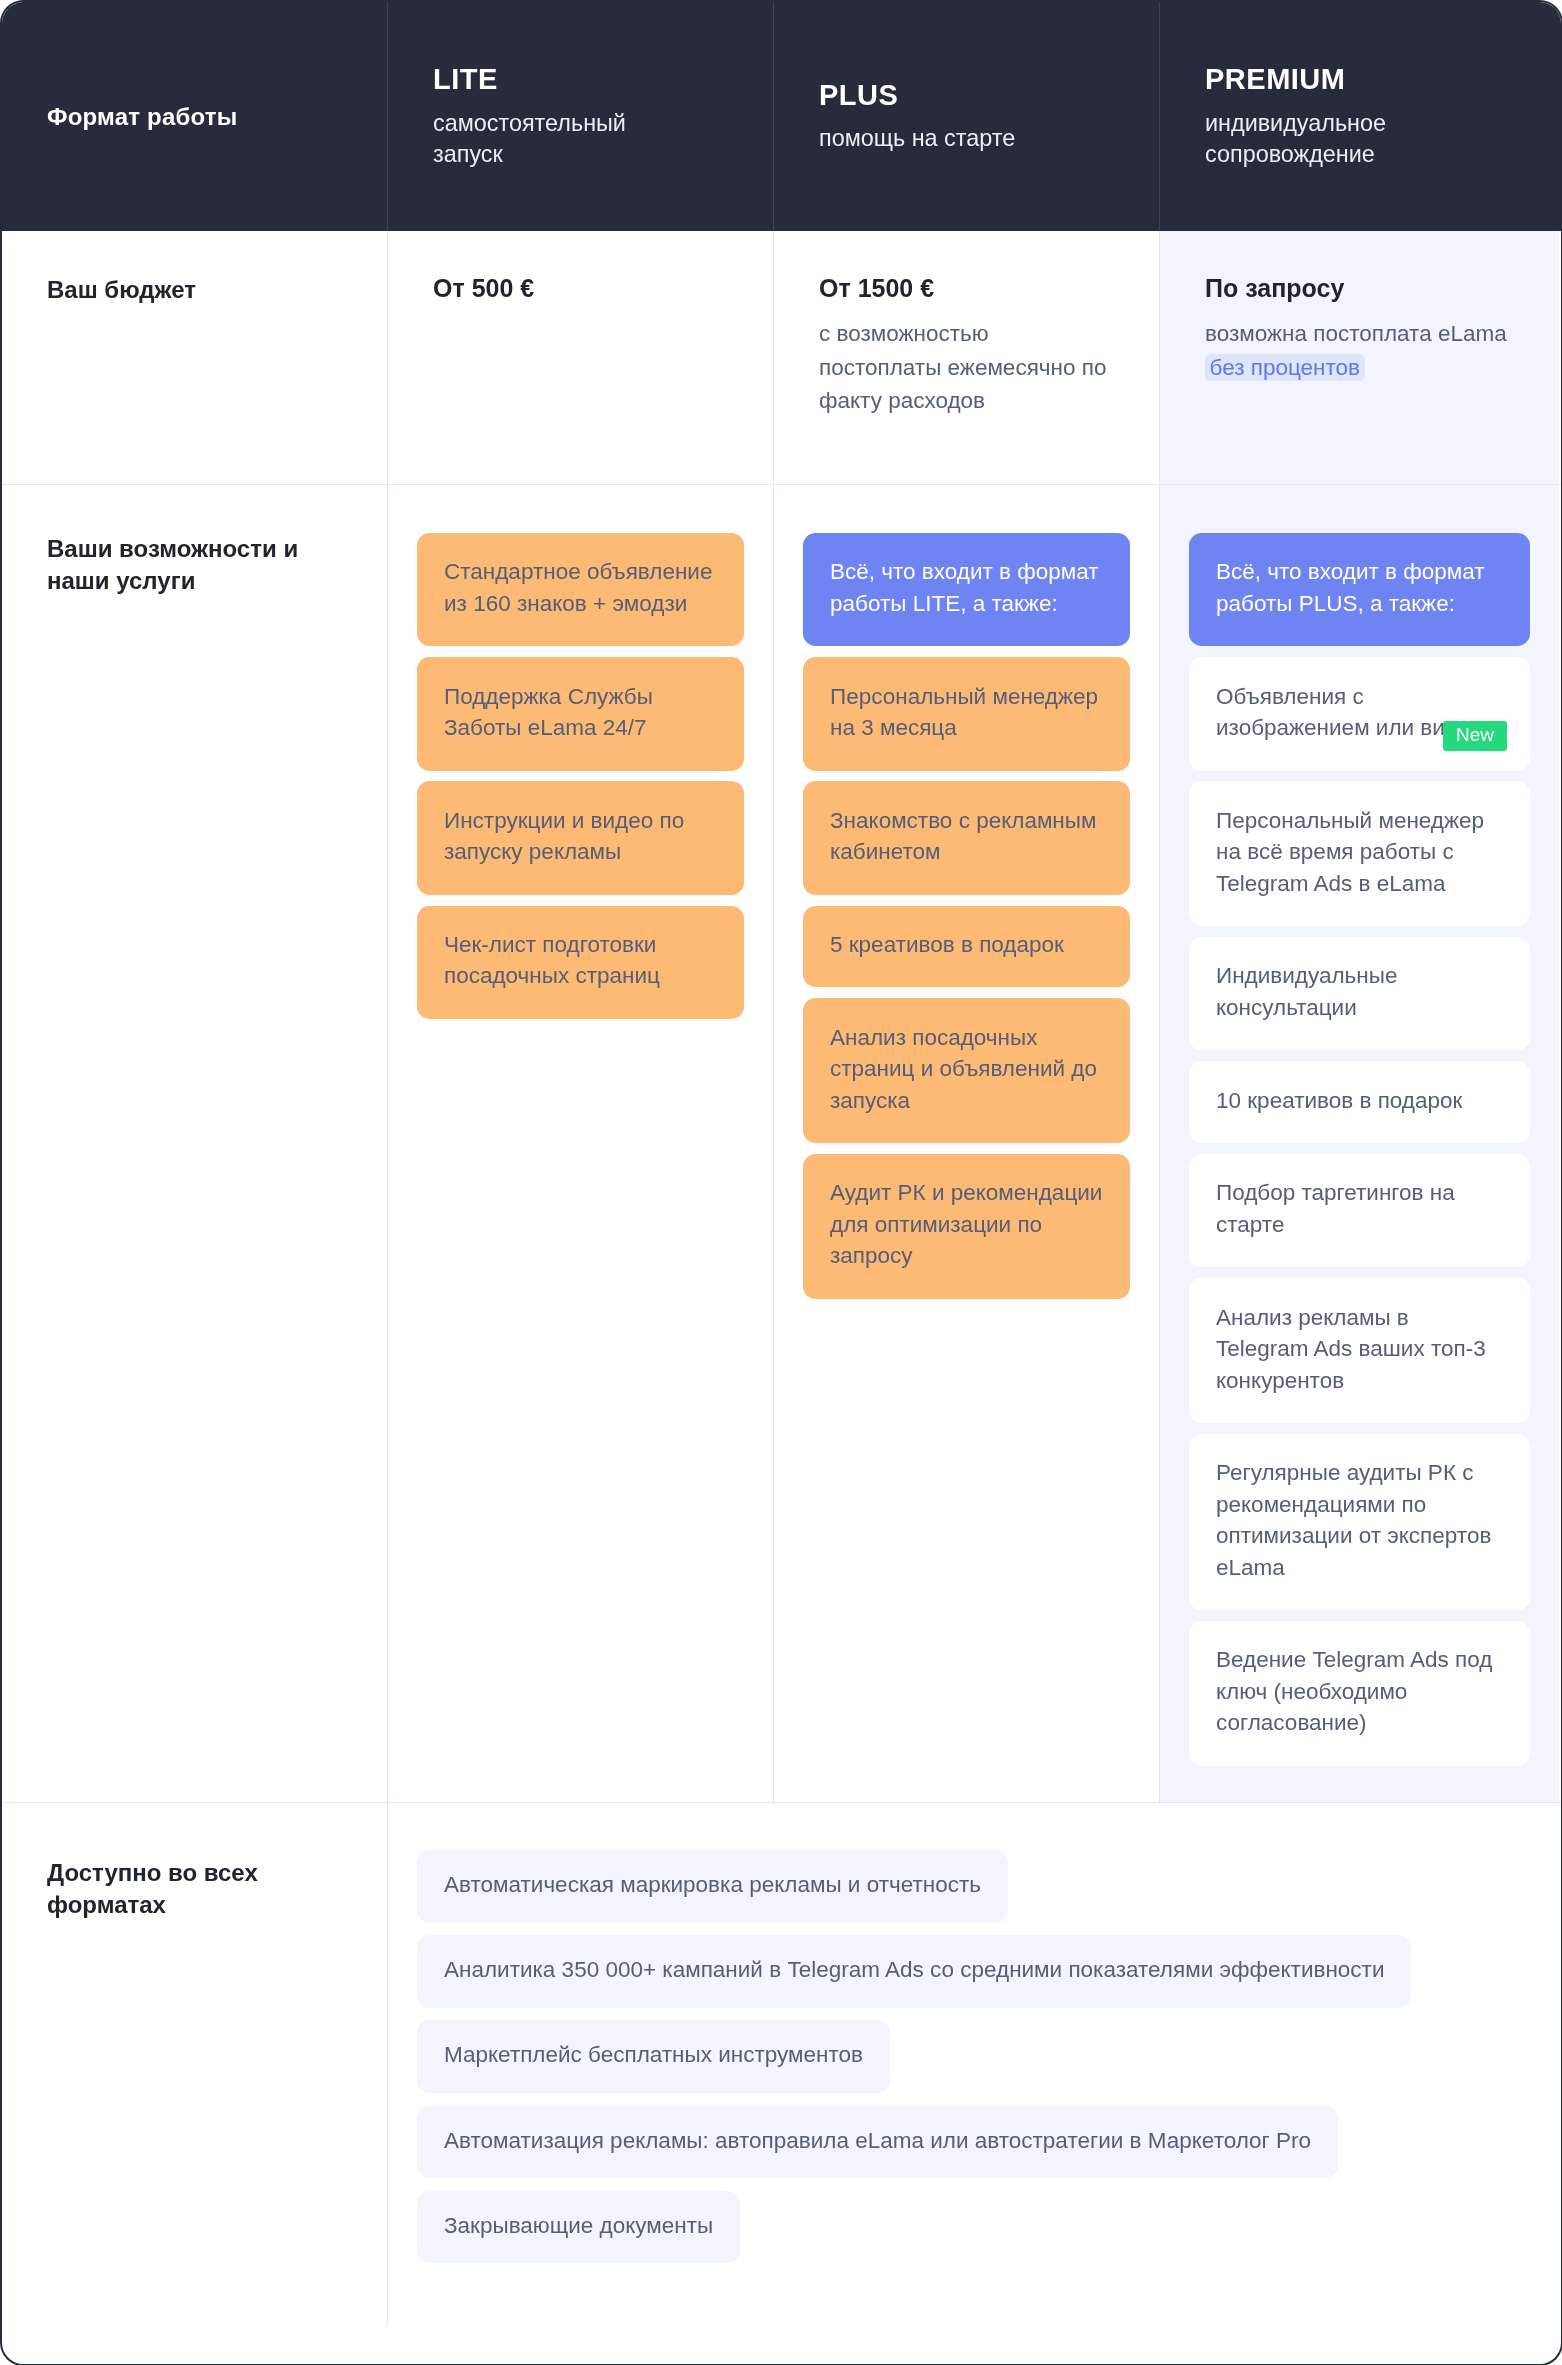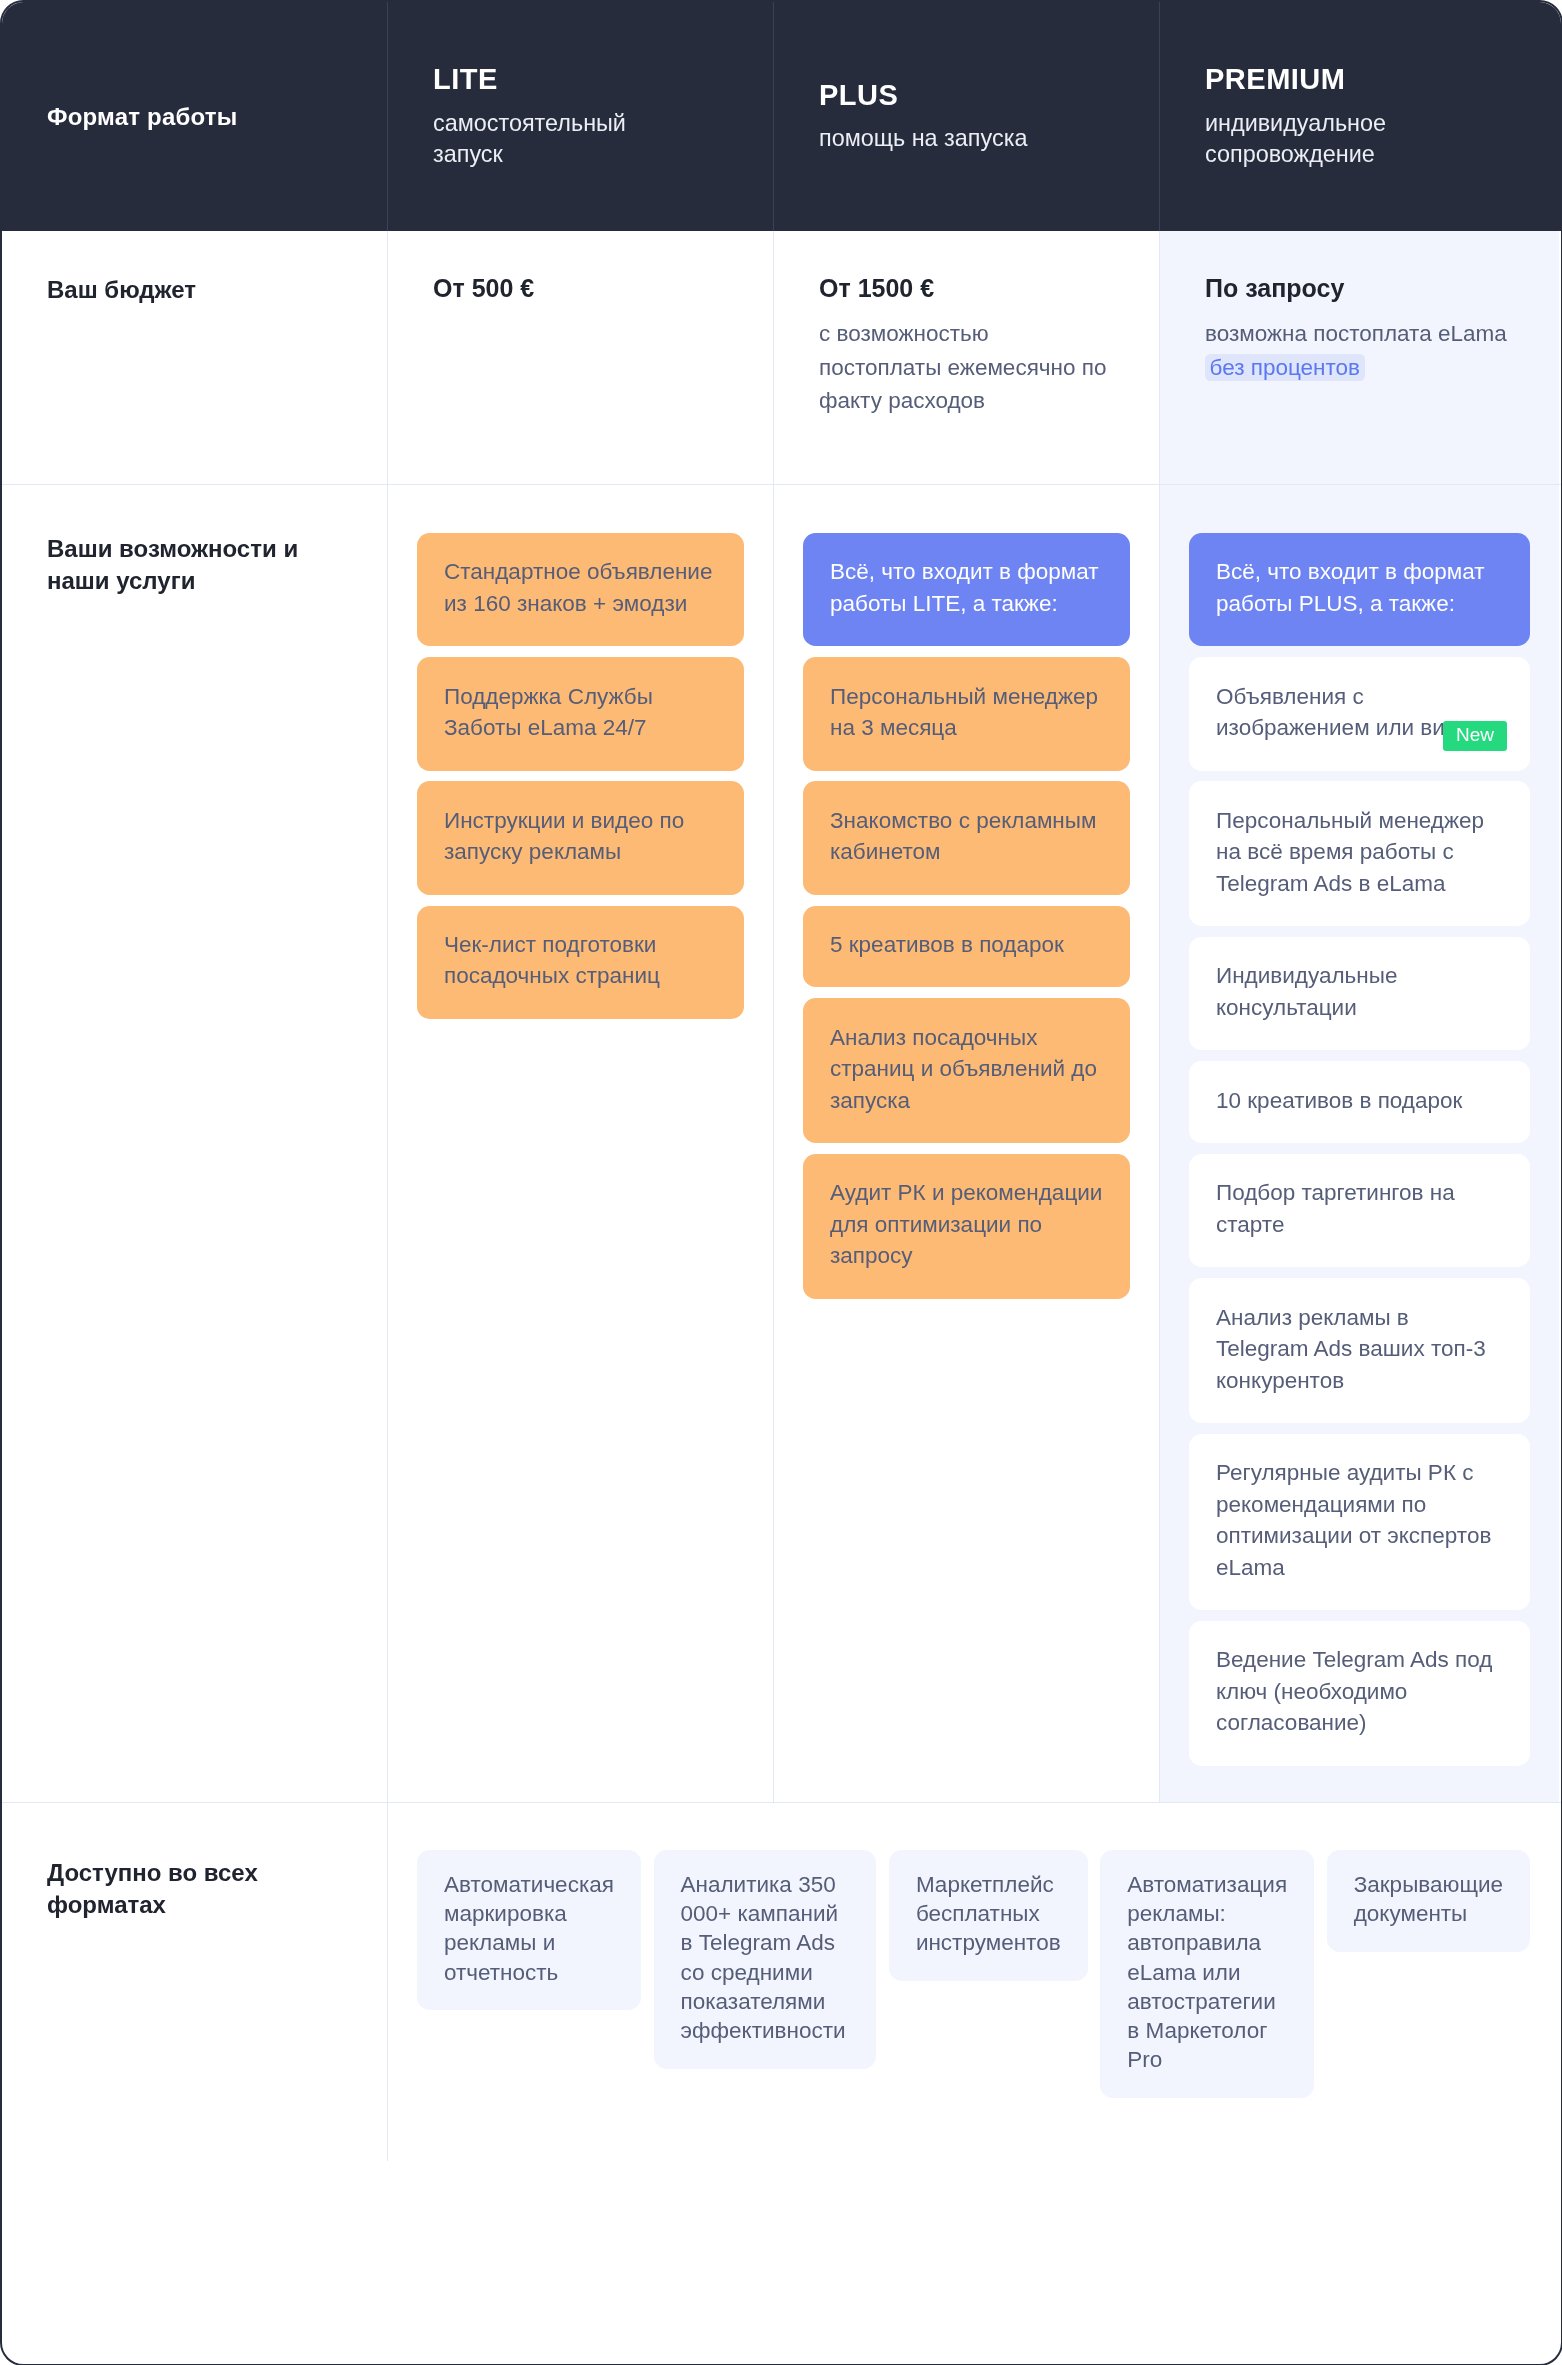--- a/index.html
+++ b/index.html
@@ -133,21 +133,21 @@
   .row-all{
     display:grid;
     grid-template-columns:386px 1171px;
   }
   .row-all .cell{ border-right:1.8px solid #e3e8f7; }
   .row-all .cell:last-child{ border-right:none; }
   .row-all .labelcell{ padding:54px 45px 0 45px; }
   .allstack{
     padding:47px 29px 63px 29px;
     display:flex;
-    flex-direction:row;
+    flex-direction:column;
     align-items:flex-start;
     gap:12.6px;
   }
   .pill{
     background:#f2f5fd;
     border-radius:12.6px;
     padding:20px 27px 23.4px 27px;
     color:#555d78;
     font-size:22.5px;
     line-height:1.3;
@@ -161,21 +161,21 @@
   <div class="row row-head">
     <div class="cell">
       <div class="head-label">Формат работы</div>
     </div>
     <div class="cell">
       <div class="plan-name">LITE</div>
       <div class="plan-sub">самостоятельный запуск</div>
     </div>
     <div class="cell">
       <div class="plan-name">PLUS</div>
-      <div class="plan-sub">помощь на запуска</div>
+      <div class="plan-sub">помощь на старте</div>
     </div>
     <div class="cell">
       <div class="plan-name">PREMIUM</div>
       <div class="plan-sub">индивидуальное сопровождение</div>
     </div>
   </div>
 
   <div class="row row-budget">
     <div class="cell">
       <div class="rowlabel">Ваш бюджет</div>

